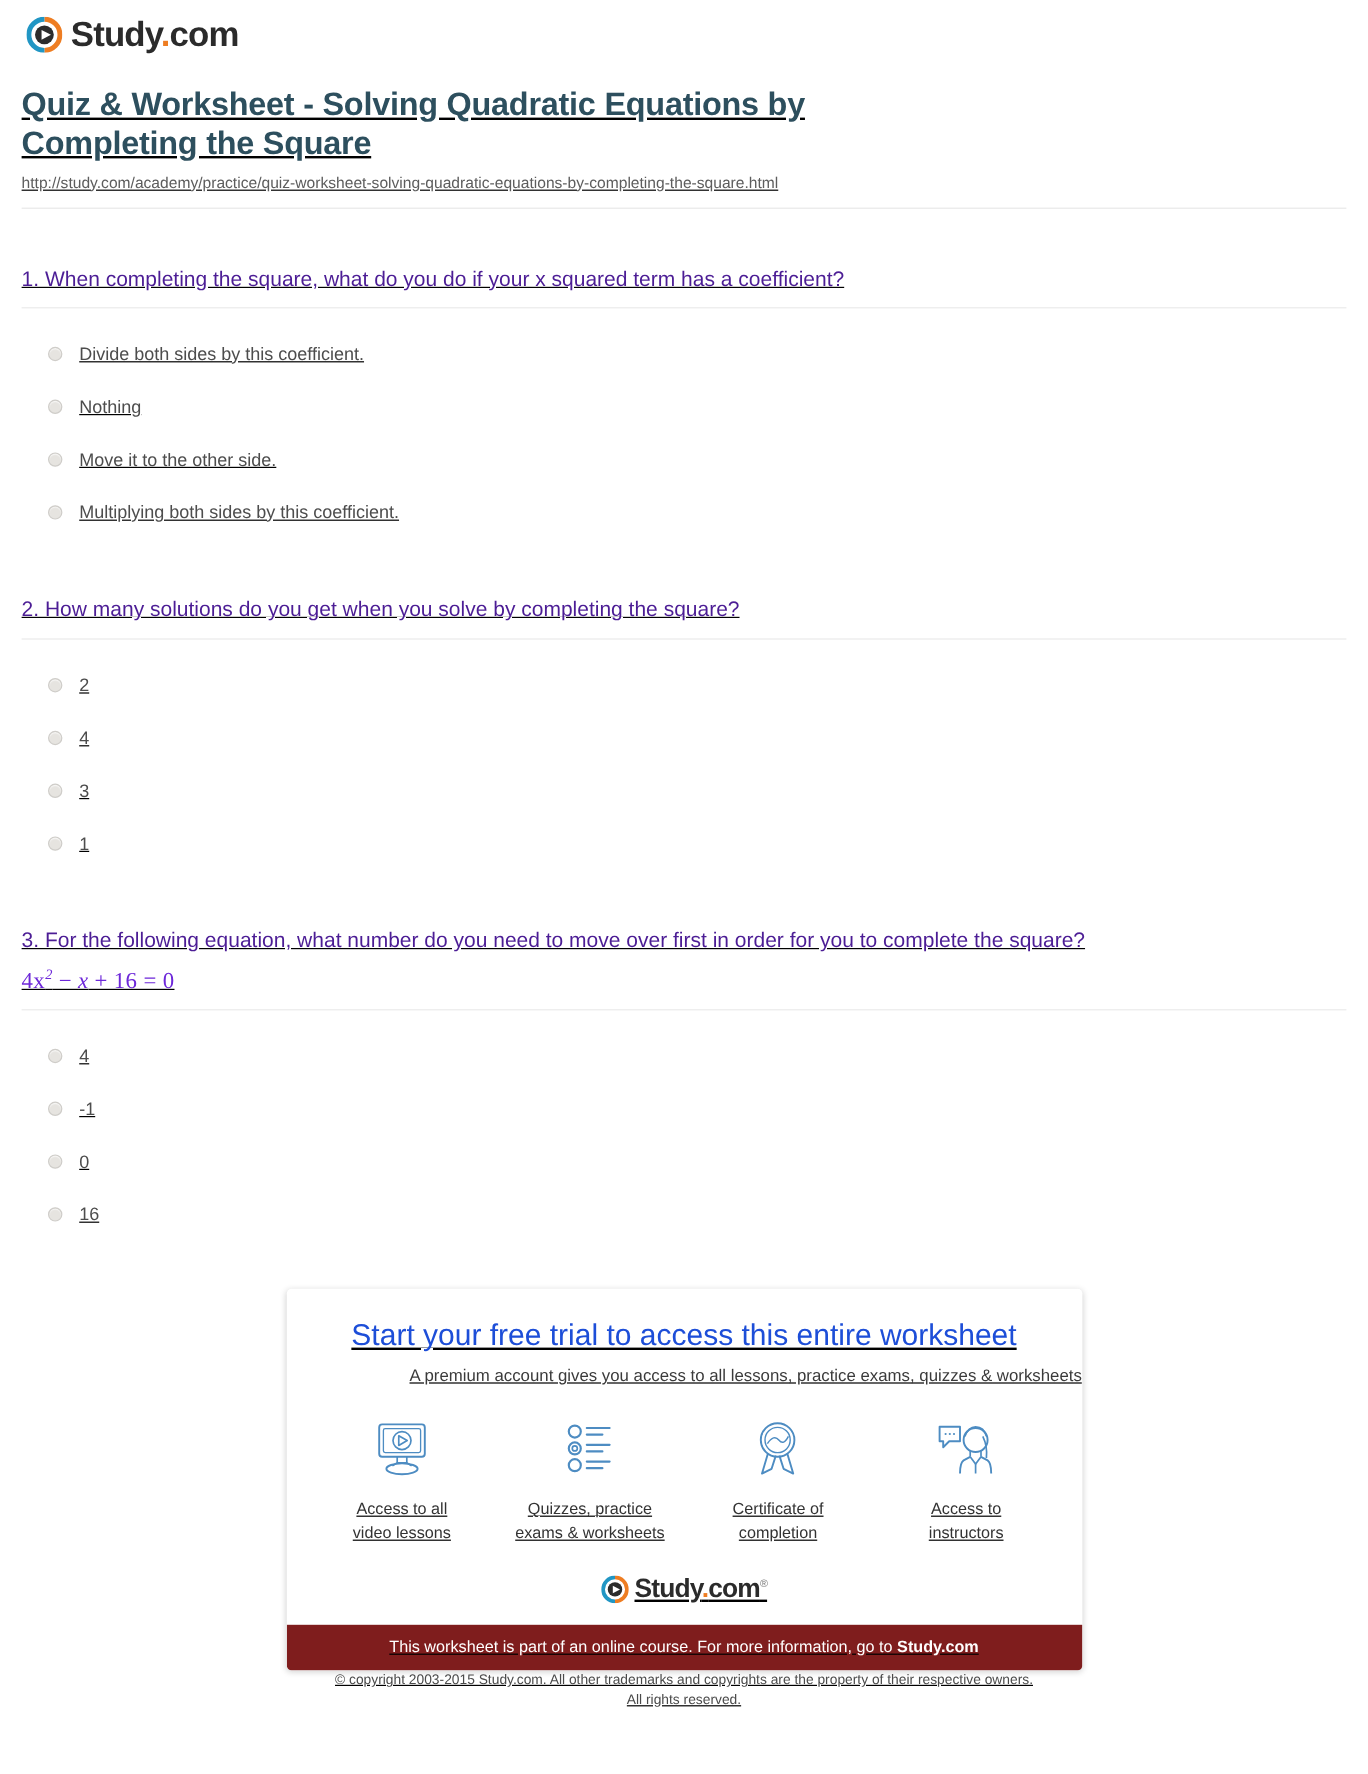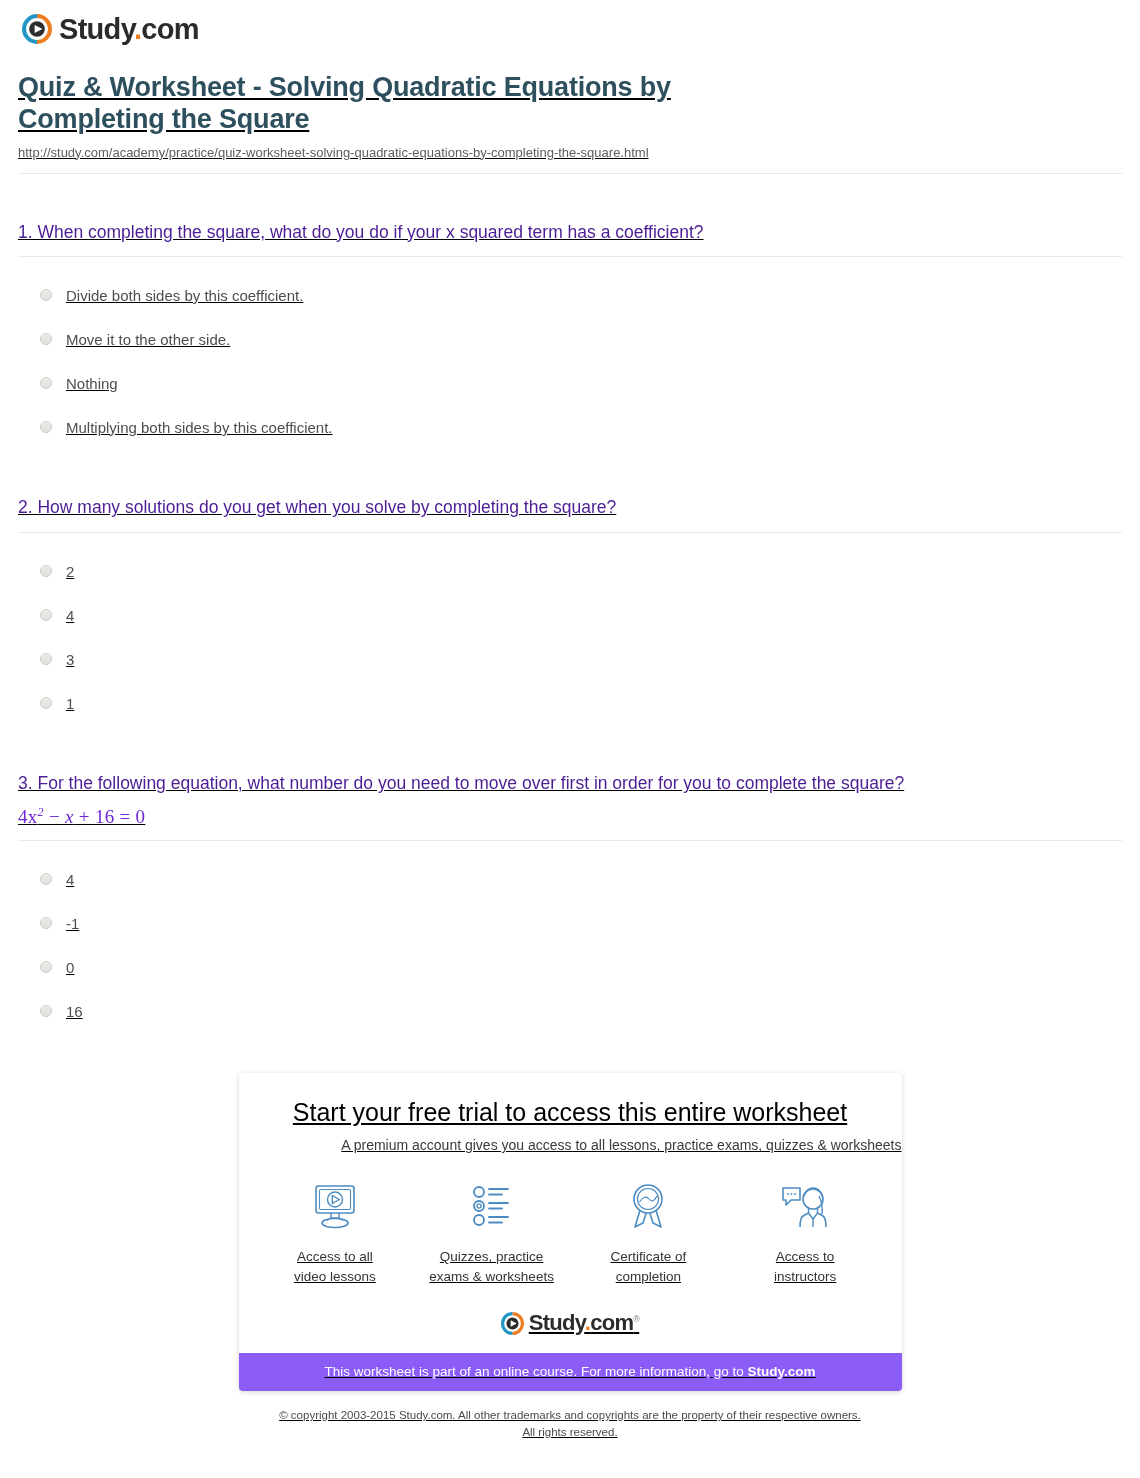--- a/index.html
+++ b/index.html
@@ -60,21 +60,21 @@
   .option-label { font-size: 15px; color: #4d4d4d; line-height: 1; }
 
   
   .promo-wrap { display: flex; justify-content: center; margin-top: 40px; }
   .promo {
     width: 663px; background: #fff; border-radius: 4px;
     box-shadow: 0 1px 5px rgba(0,0,0,.18); overflow: hidden;
     padding-top: 24px;
   }
   .promo-title {
-    text-align: center; font-size: 25px; color: #000000; font-weight: 400;
+    text-align: center; font-size: 25px; color: #1d4ed8; font-weight: 400;
     line-height: 1.2;
   }
   .promo-sub {
     text-align: right; font-size: 14px; color: #3a3a3a; margin-top: 10px;
   }
   .features {
     display: flex; justify-content: space-around; align-items: flex-start;
     margin-top: 26px; padding: 0 28px; gap: 20px;
   }
   .feature { width: 150px; text-align: center; }
@@ -82,28 +82,28 @@
   .feature-label {
     font-size: 13.5px; color: #333; line-height: 1.42; margin-top: 12px;
   }
   .promo-logo {
     display: flex; align-items: center; justify-content: center;
     margin-top: 26px; margin-bottom: 18px;
   }
   .promo-logo .logo-mark { width: 23px; height: 23px; flex: 0 0 23px; margin-right: 5px; }
   .promo-logo .logo-word { font-size: 22px; }
   .promo-bar {
-    background: #8b5cf6; color: #fff; text-align: center;
+    background: #7f1d1d; color: #fff; text-align: center;
     font-size: 13.5px; padding: 11px 0; line-height: 1.2;
   }
   .promo-bar b { font-weight: 700; }
 
   .copyright {
     text-align: center; font-size: 11.5px; color: #4a4a4a;
-    line-height: 1.45; margin-top: 16px;
+    line-height: 1.45; 
   }
 </style>
 </head>
 <body>
 
 <div class="page-logo">
   <span class="logo-mark">
     <svg viewBox="0 0 44 44" width="100%" height="100%" aria-hidden="true">
       <path d="M22 3 A19 19 0 0 1 22 41" fill="none" stroke="#ee7d22" stroke-width="6"></path>
       <path d="M22 41 A19 19 0 0 1 22 3" fill="none" stroke="#2196c4" stroke-width="6"></path>
@@ -123,25 +123,25 @@
   <section class="question-block">
     <div class="question-text">1. When completing the square, what do you do if your x squared term has a coefficient?</div>
     <div class="q-rule"></div>
     <div class="options">
       <div class="option-row">
         <span class="radio"></span>
         <span class="option-label">Divide both sides by this coefficient.</span>
       </div>
       <div class="option-row">
         <span class="radio"></span>
+        <span class="option-label">Nothing</span>
+      </div>
+      <div class="option-row">
+        <span class="radio"></span>
         <span class="option-label">Move it to the other side.</span>
-      </div>
-      <div class="option-row">
-        <span class="radio"></span>
-        <span class="option-label">Nothing</span>
       </div>
       <div class="option-row">
         <span class="radio"></span>
         <span class="option-label">Multiplying both sides by this coefficient.</span>
       </div>
     </div>
   </section>
 
   <section class="question-block">
     <div class="question-text">2. How many solutions do you get when you solve by completing the square?</div>

